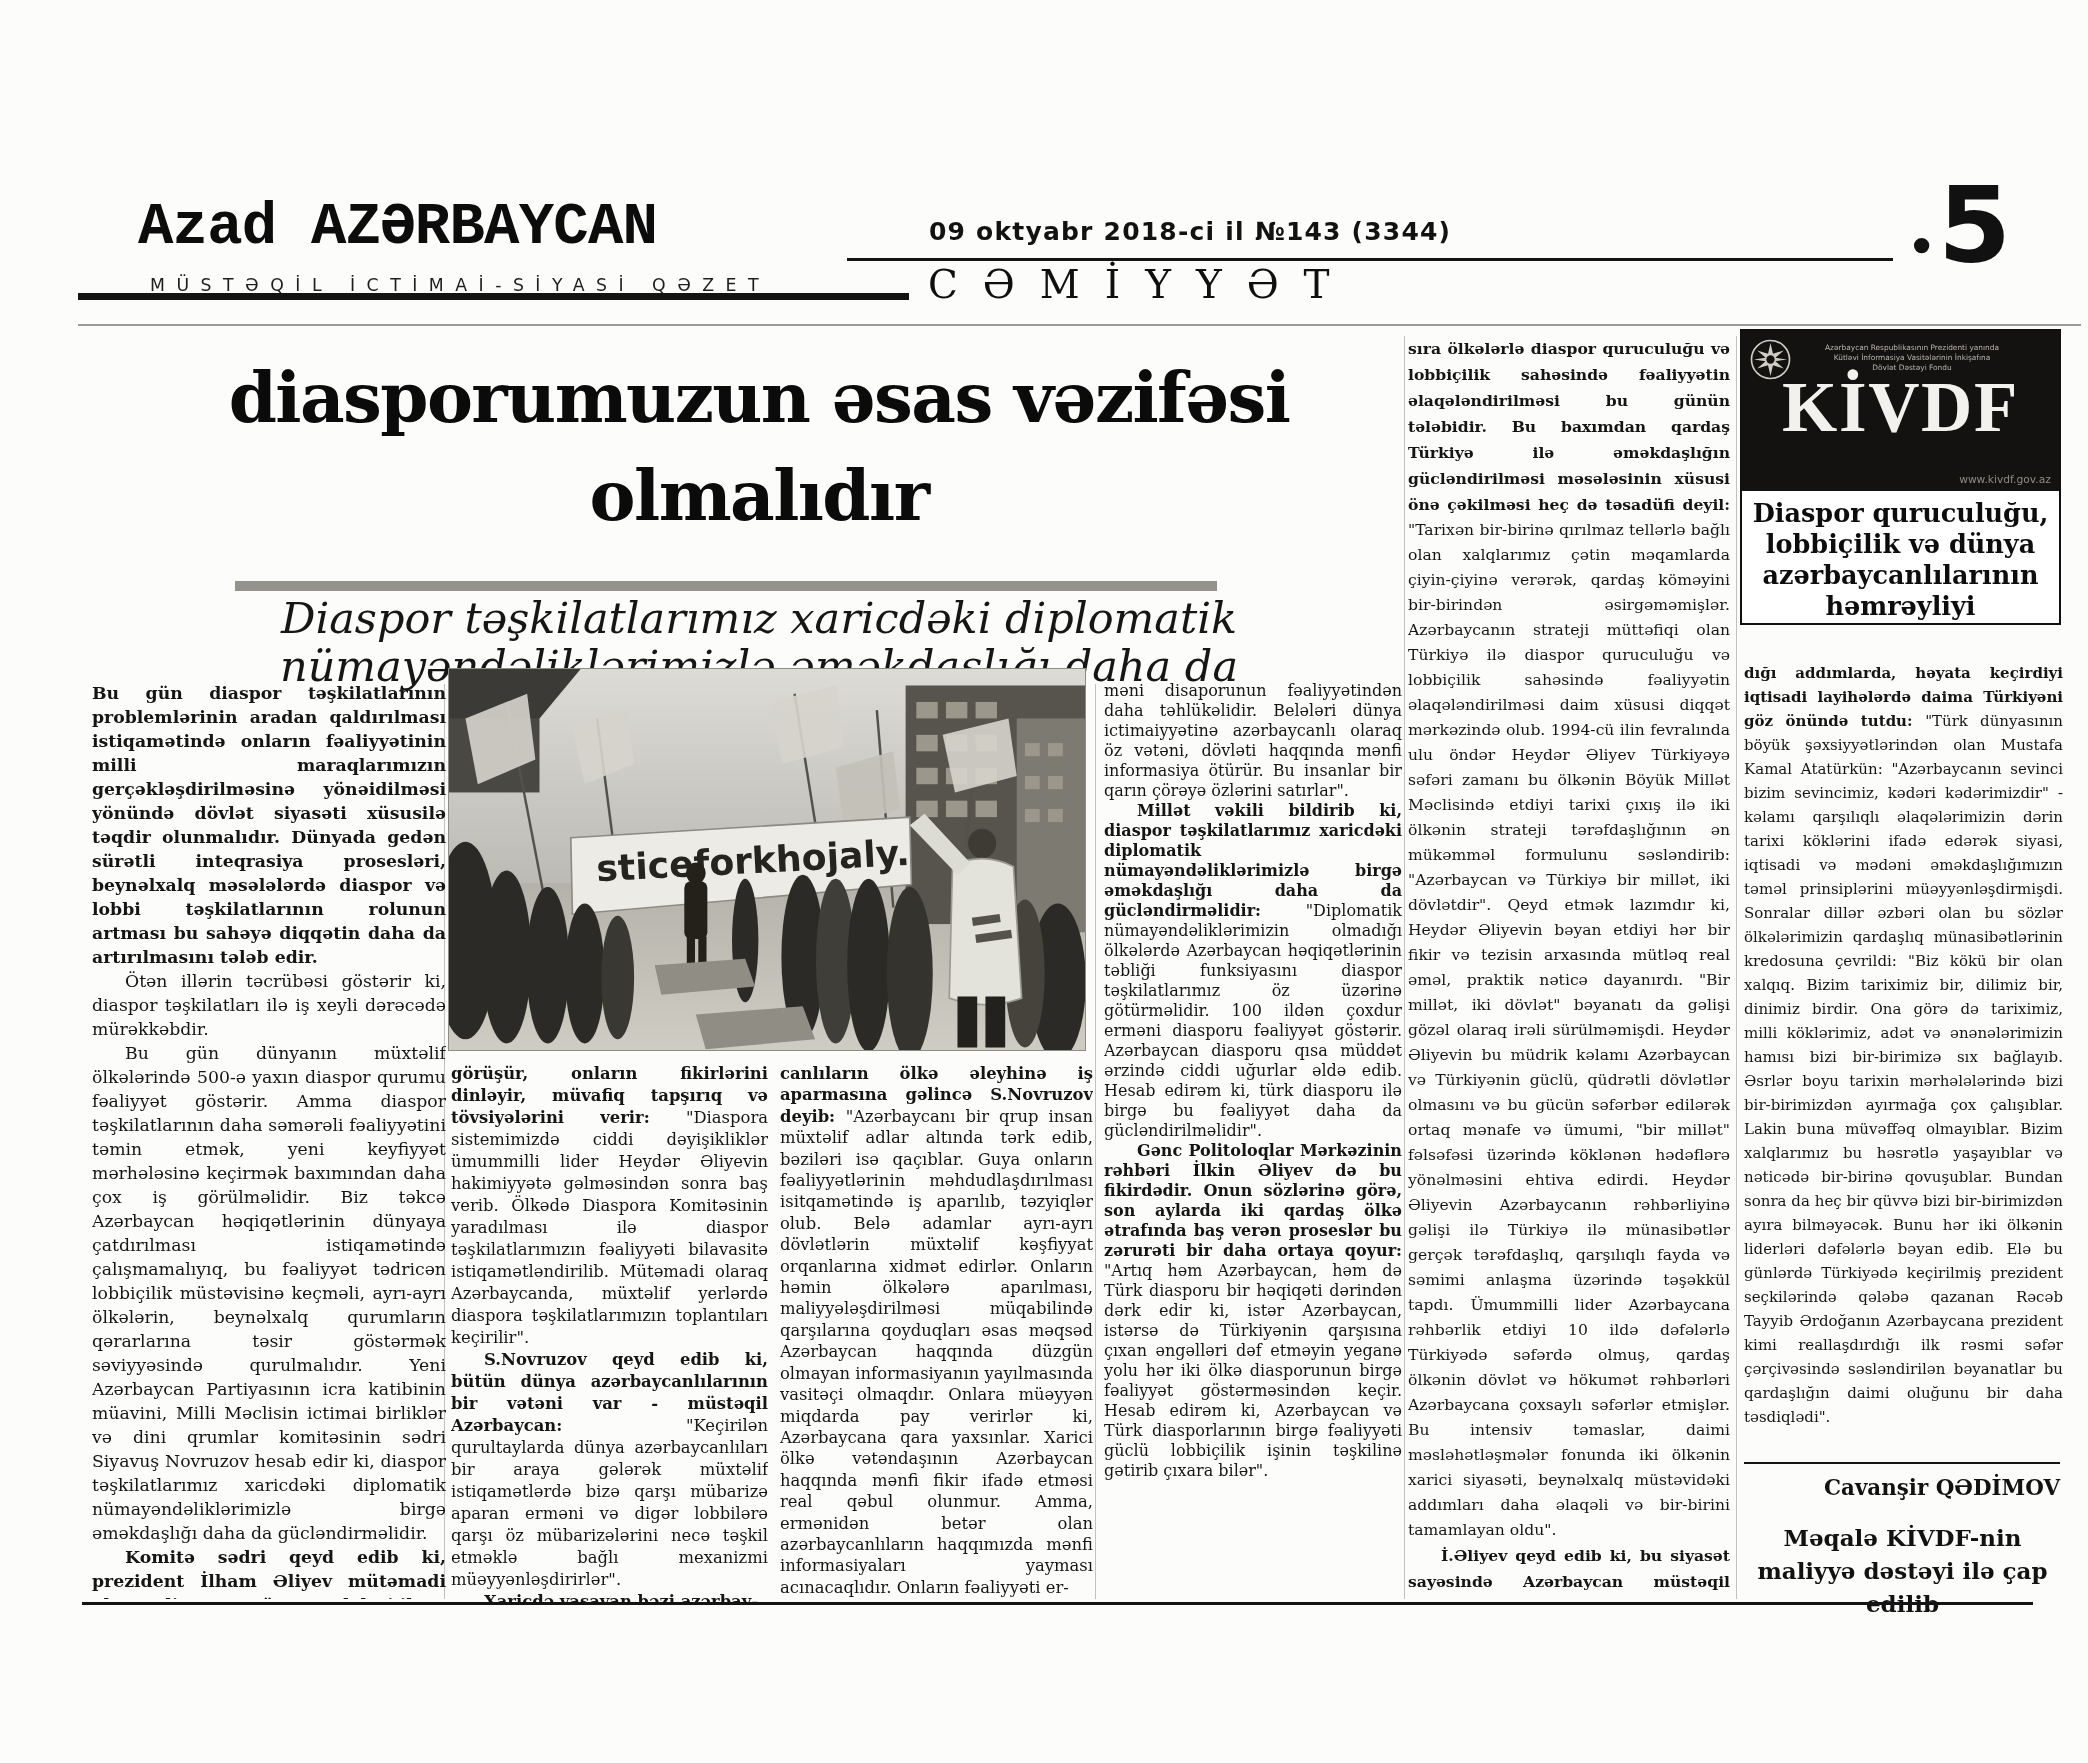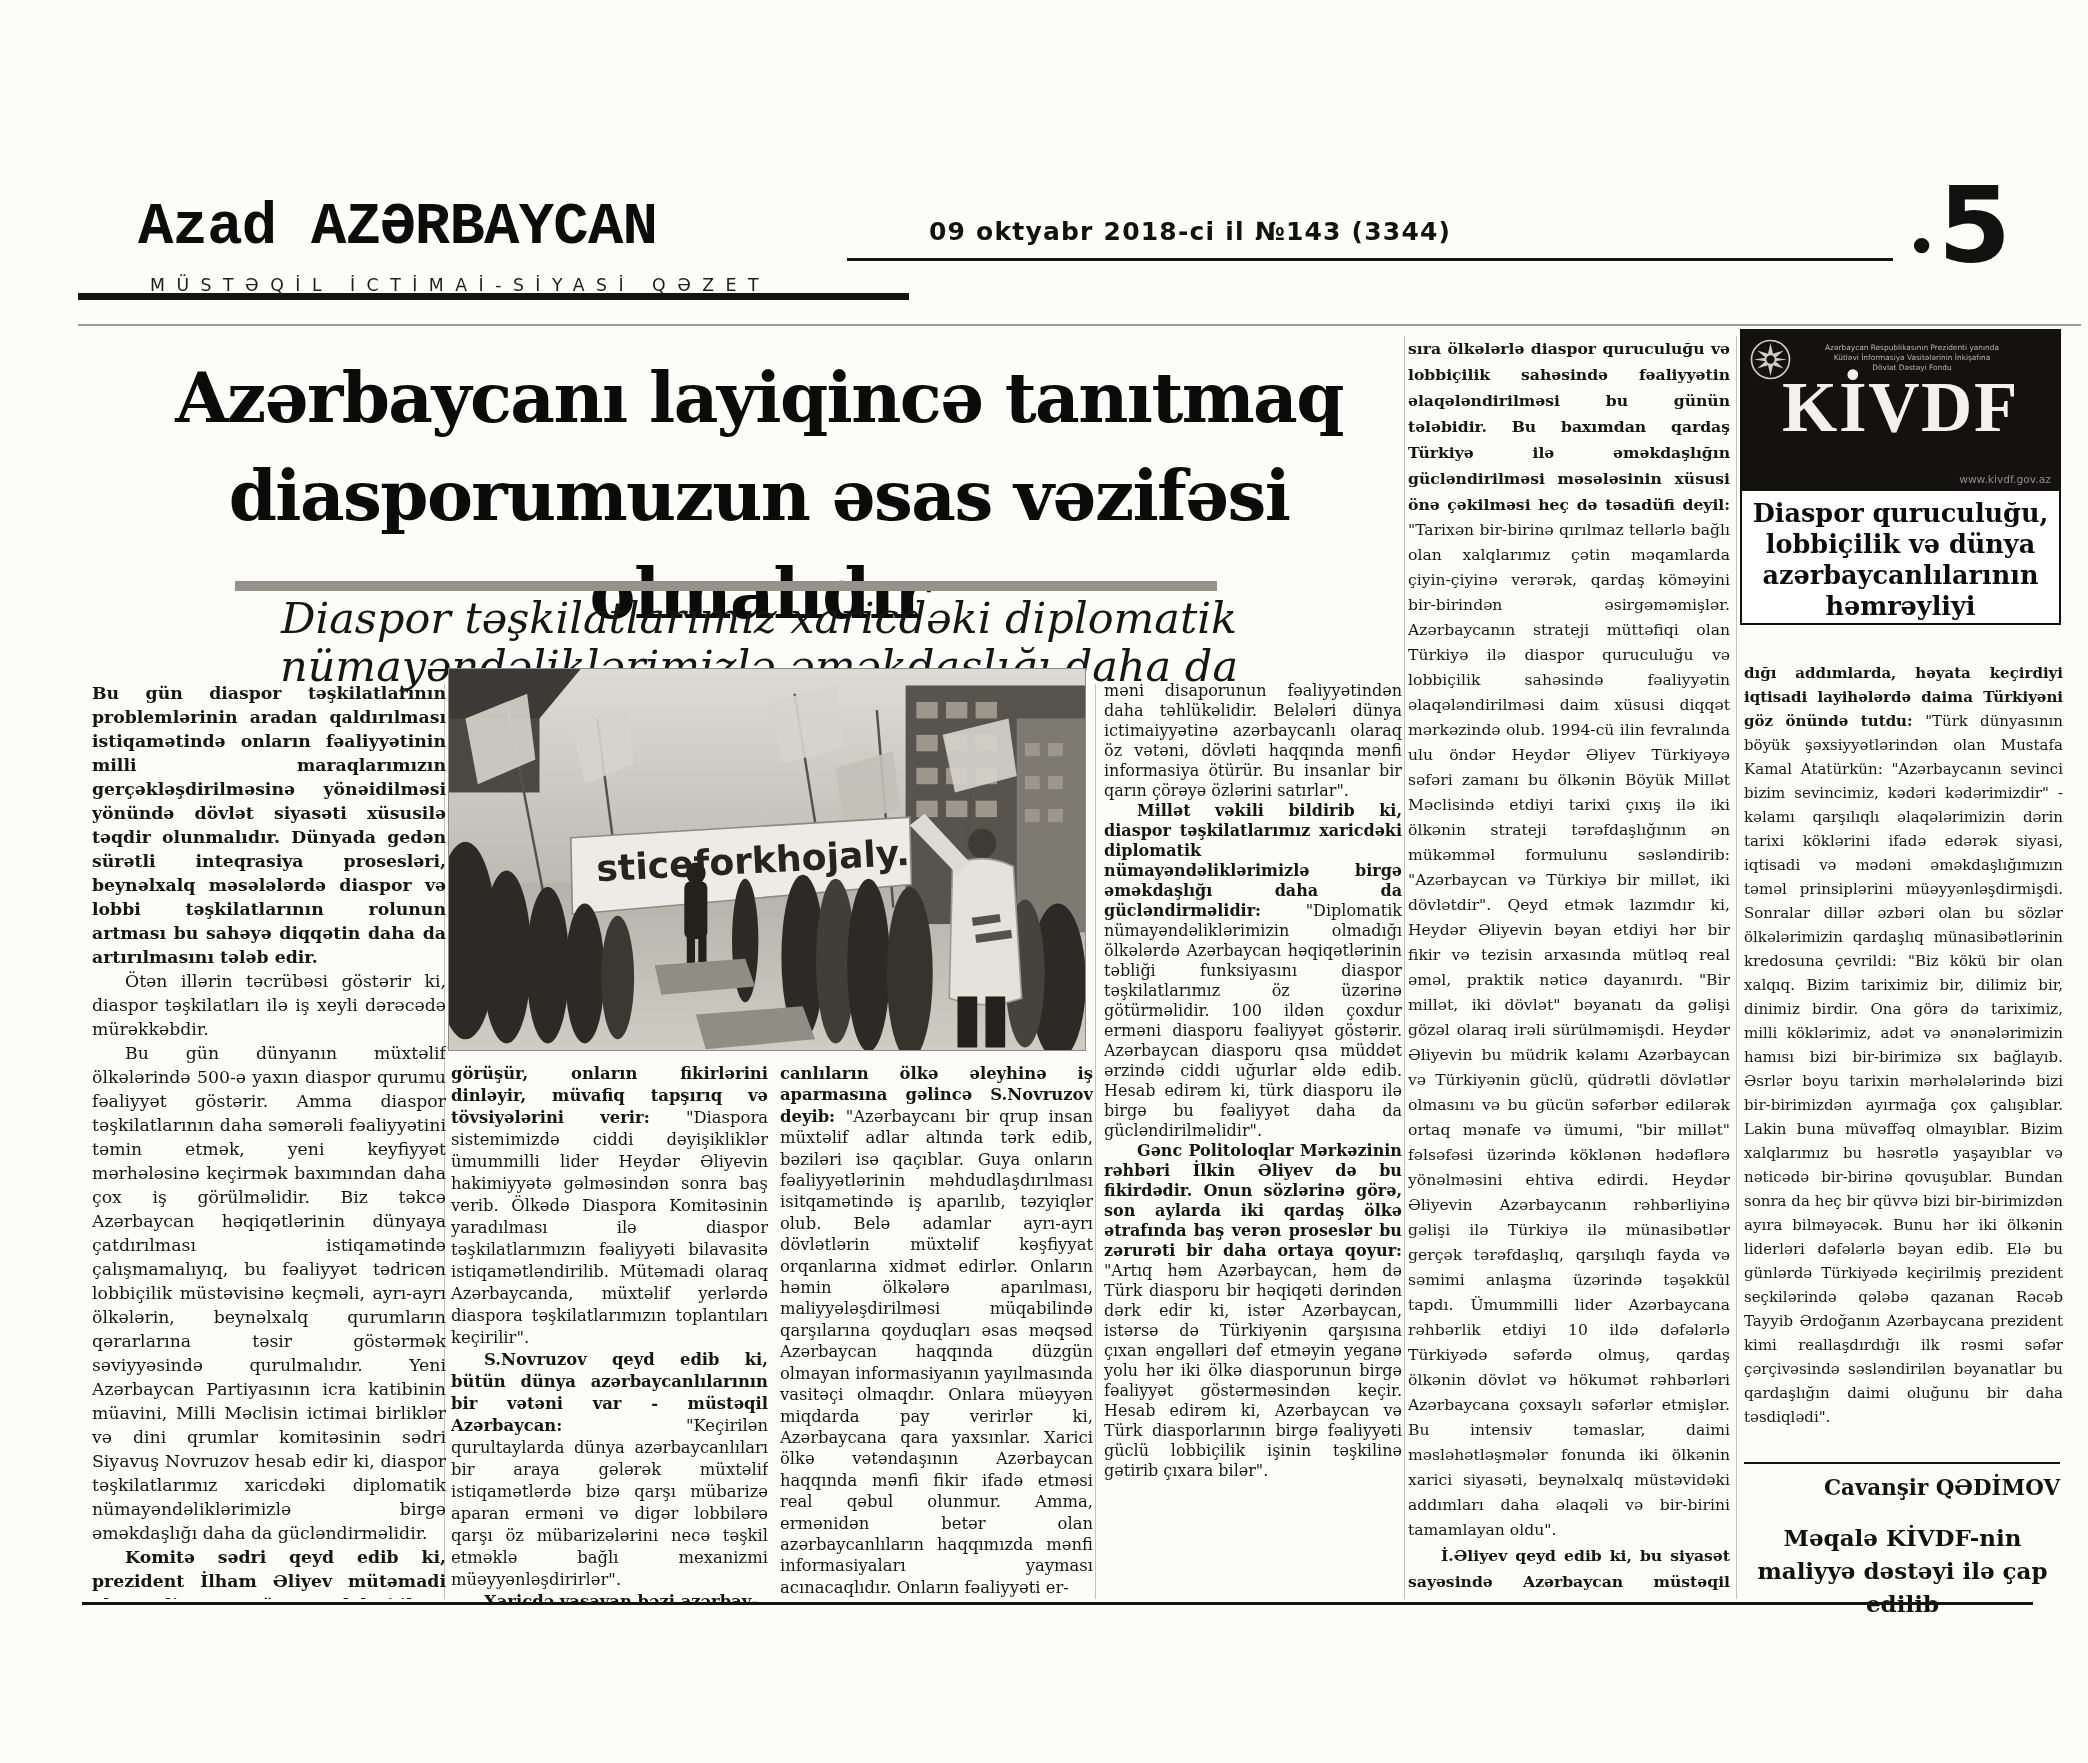--- a/index.html
+++ b/index.html
@@ -63,26 +63,26 @@
 
 <div class="page">
 
   <div class="abs masthead-title">Azad AZƏRBAYCAN</div>
   <div class="abs masthead-subtitle">MÜSTƏQİL İCTİMAİ-SİYASİ QƏZET</div>
   <div class="rule" style="left:78px;top:293px;width:831px;height:7.4px;"></div>
   <div class="rule faint" style="left:78px;top:324px;width:2003px;height:1.6px;"></div>
 
   <div class="abs date-line">09 oktyabr 2018-ci il №143 (3344)</div>
   <div class="rule" style="left:847px;top:258px;width:1046px;height:2.5px;"></div>
+  <div class="abs section-title">CƏMİYYƏT</div>
 
   <div class="abs page-bullet">•</div>
   <div class="abs page-number">5</div>
 
   <div class="abs headline">
-    <div>Azərbaycanı layiqincə tanıtmaq</div>
     <div>diasporumuzun əsas vəzifəsi olmalıdır</div>
   </div>
   <div class="abs headline-bar"></div>
   <div class="abs subheadline">
     <div>Diaspor təşkilatlarımız xaricdəki diplomatik</div>
     <div>nümayəndəliklərimizlə əməkdaşlığı daha da gücləndirməlidir</div>
   </div>
 
   <div class="abs photo">
     <svg width="636" height="381" viewBox="0 0 773 463" xmlns="http://www.w3.org/2000/svg">

